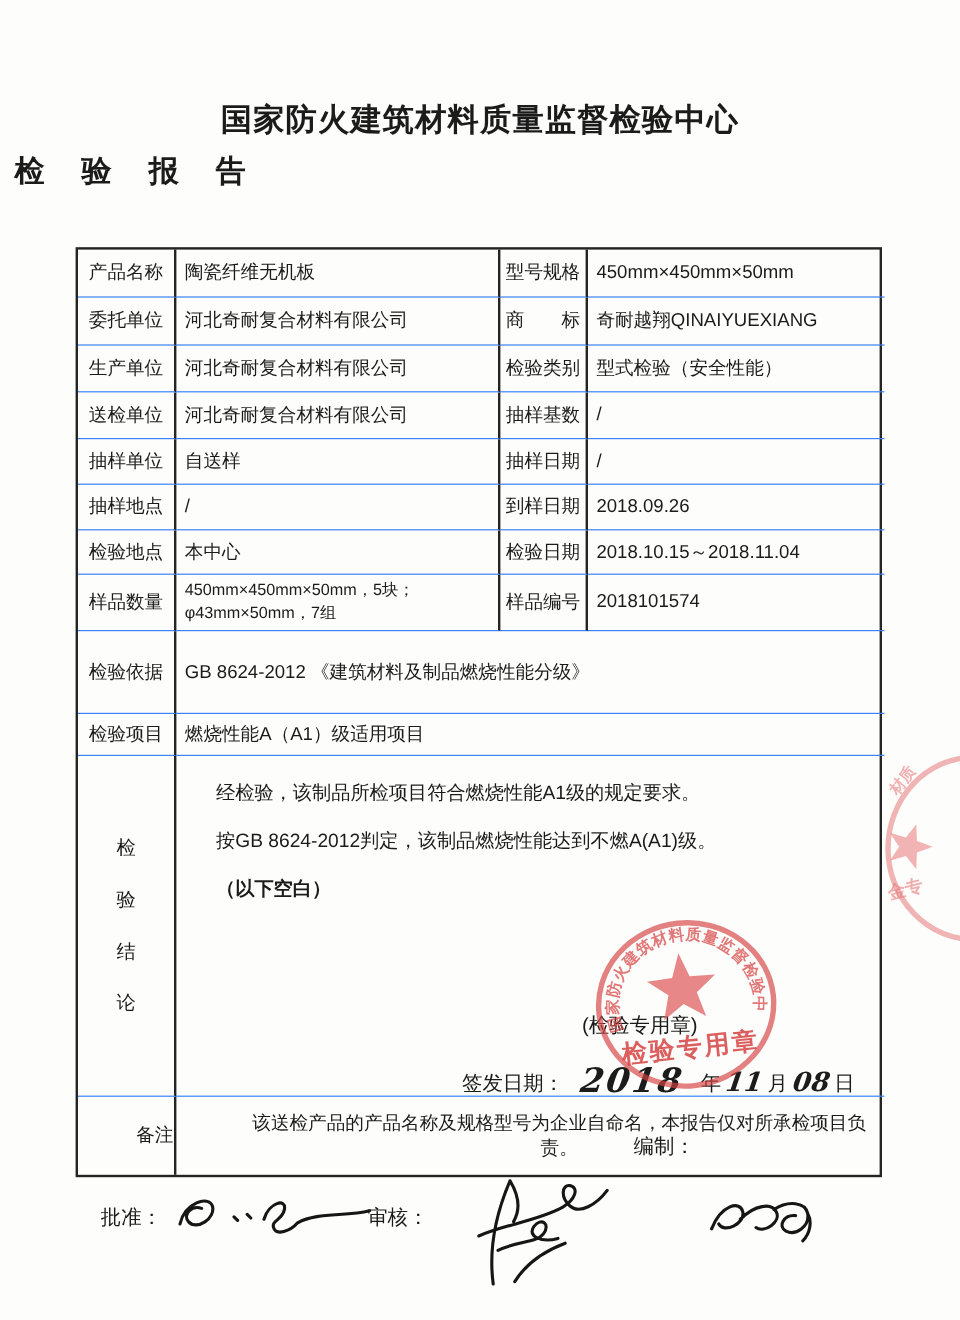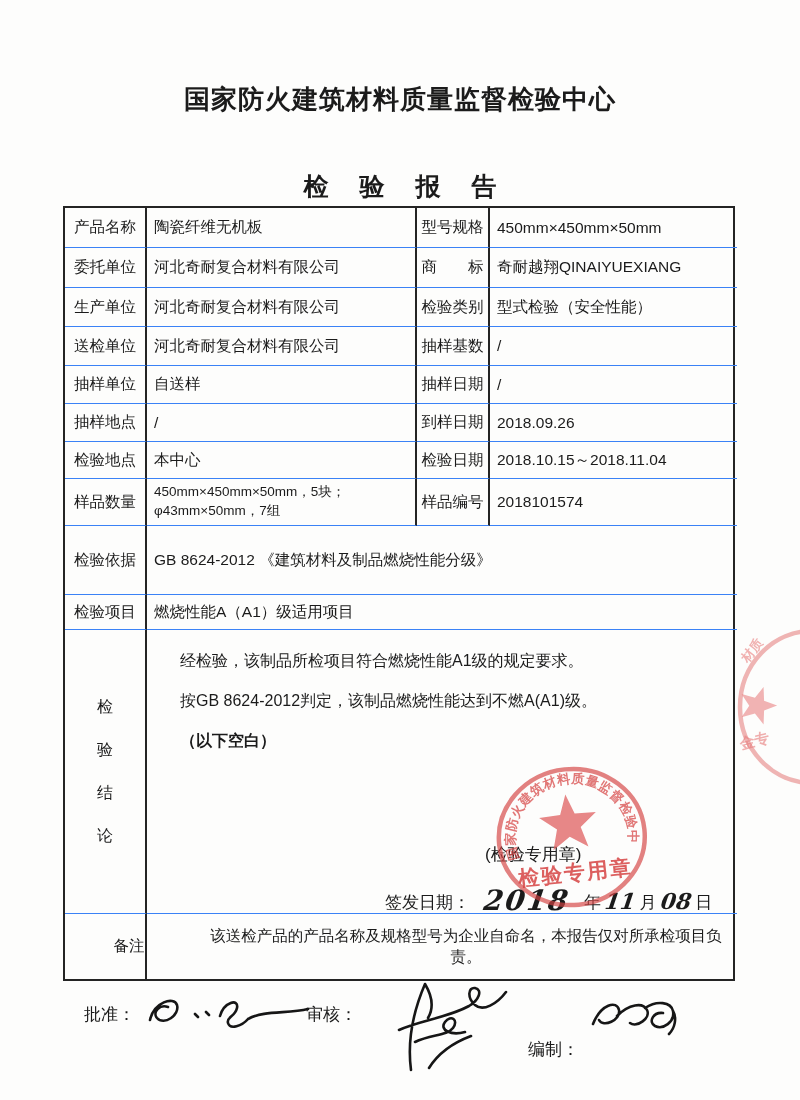--- a/index.html
+++ b/index.html
@@ -3,22 +3,22 @@
 <meta charset="utf-8">
 <style>
   * { margin:0; padding:0; box-sizing:border-box; }
   html,body { width:800px; height:1100px; }
   body { font-family:"Liberation Sans","DejaVu Sans",sans-serif; background:#ffffff; color:#1b1b1b; }
   .page { position:relative; width:800px; height:1100px; background:#fdfdfc; overflow:hidden; }
 
   
   .center-name { position:absolute; top:82px; left:0; width:100%; text-align:center;
                  font-size:26px; font-weight:bold; letter-spacing:1px; }
-  .doc-title   { position:absolute; top:126px; left:0; width:100%; text-align:center;
-                 font-size:25px; font-weight:bold; letter-spacing:12px; text-indent:12px;margin-top:44px; }
+  .doc-title   { position:absolute; top:126px; left:0; width:100%; 
+                 font-size:25px; font-weight:bold; letter-spacing:12px; text-indent:12px; }
   .report-line { position:absolute; top:180px; left:63px; width:672px; height:22px; font-size:16px; }
   .report-no-wrap { position:absolute; left:4px; top:0; }
   .page-info   { position:absolute; right:0; top:1px; font-size:15px; letter-spacing:2px; }
 
   
   .tbl { position:absolute; left:63px; top:206px; width:672px;
          display:grid;
          grid-template-columns:82px 270px 73px 247px;
          grid-template-rows:40px 40px 39px 39px 38px 38px 37px 47px 69px 35px 284px 65px;
          border:2px solid #242424; background:transparent; font-size:15.5px; }
@@ -46,21 +46,21 @@
   
   .stamp-main { position:absolute; left:494px; top:764px; width:156px; height:150px;
                 transform:rotate(-6deg); opacity:.92; pointer-events:none; }
   .stamp-edge { position:absolute; right:0; top:626px; width:64px; height:164px; overflow:hidden;
                 opacity:.85; pointer-events:none; }
 
   
   .footer-label { position:absolute; font-size:17px; }
   .lbl-approve { left:84px;  top:1003px; }
   .lbl-review  { left:306px; top:1003px; }
-  .lbl-compile { left:528px; top:1038px; }
+  .lbl-compile { left:528px; top:944px; }
   .sig { position:absolute; }
   .sig-approve { left:140px; top:990px; }
   .sig-review  { left:385px; top:978px; }
   .sig-compile { left:585px; top:990px; }
 </style>
 </head>
 <body>
 
 <div class="page">
 

